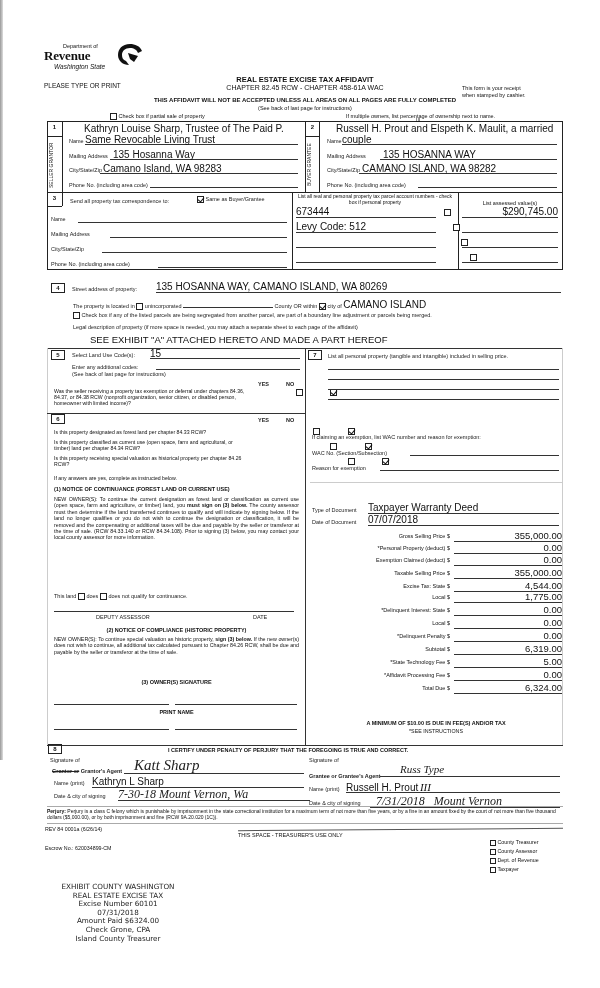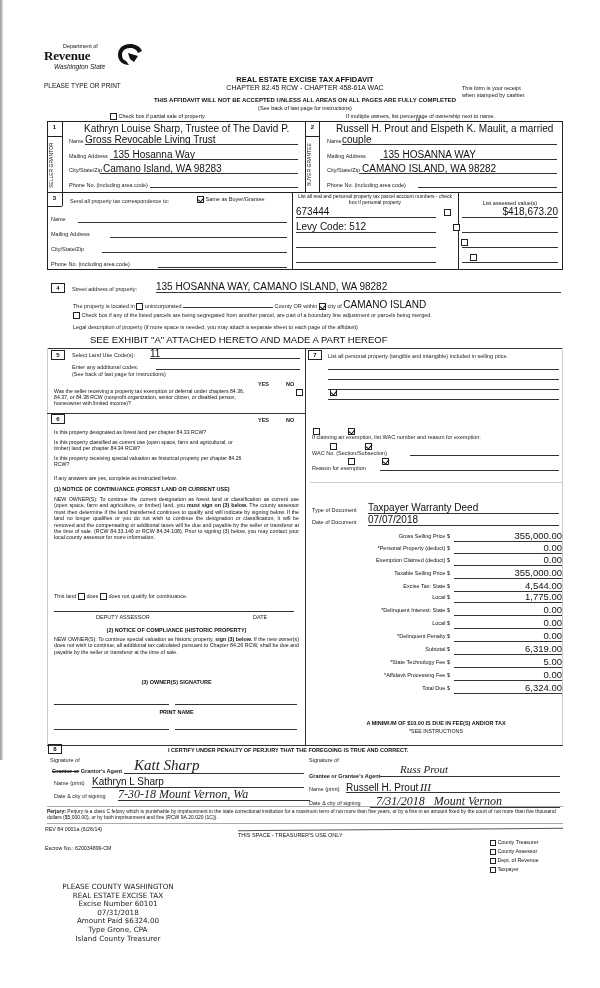--- a/index.html
+++ b/index.html
@@ -62,23 +62,23 @@
 <div class="abs box" style="left:47px;top:121px;width:516px;height:71px;border-bottom:none"></div>
 <div class="abs" style="left:62px;top:121px;width:1px;height:71px;background:#222"></div>
 <div class="abs" style="left:305px;top:121px;width:1px;height:71px;background:#222"></div>
 <div class="abs" style="left:319px;top:121px;width:1px;height:71px;background:#222"></div>
 <div class="abs" style="left:47px;top:136px;width:15px;height:1px;background:#222"></div>
 <div class="abs" style="left:305px;top:136px;width:15px;height:1px;background:#222"></div>
 
 <div class="abs bold center" style="left:47px;top:124px;width:15px;font-size:6px">1</div>
 <div class="vlabel" style="left:49px;top:140px;width:12px;height:50px">SELLER GRANTOR</div>
 
-<div class="abs typed" style="left:84px;top:123px">Kathryn Louise Sharp, Trustee of The David P.</div>
+<div class="abs typed" style="left:84px;top:123px">Kathryn Louise Sharp, Trustee of The Paid P.</div>
 <div class="abs lbl" style="left:69px;top:138px">Name</div>
-<div class="abs typed line" style="left:85px;top:134px;width:213px;height:11px">Gross Revocable Living Trust</div>
+<div class="abs typed line" style="left:85px;top:134px;width:213px;height:11px">Same Revocable Living Trust</div>
 <div class="abs lbl" style="left:69px;top:153px">Mailing Address</div>
 <div class="abs typed line" style="left:110px;top:149px;width:188px;height:11px;padding-left:3px">135 Hosanna Way</div>
 <div class="abs lbl" style="left:69px;top:167px">City/State/Zip</div>
 <div class="abs typed line" style="left:100px;top:163px;width:198px;height:11px;padding-left:3px">Camano Island, WA 98283</div>
 <div class="abs lbl" style="left:69px;top:182px">Phone No. (including area code)</div>
 <div class="abs line" style="left:150px;top:181px;width:148px;height:7px"></div>
 
 <div class="abs bold center" style="left:305px;top:124px;width:15px;font-size:6px">2</div>
 <div class="vlabel" style="left:307px;top:140px;width:12px;height:50px">BUYER GRANTEE</div>
 
@@ -112,38 +112,38 @@
 <div class="abs lbl" style="left:51px;top:246px">City/State/Zip</div>
 <div class="abs line" style="left:102px;top:244px;width:185px;height:9px"></div>
 <div class="abs lbl" style="left:51px;top:261px">Phone No. (including area code)</div>
 <div class="abs line" style="left:158px;top:259px;width:129px;height:9px"></div>
 
 <div class="abs center" style="left:296px;top:193px;width:158px;font-size:5px;line-height:6px">List all real and personal property tax parcel account numbers - check box if personal property</div>
 <div class="abs center" style="left:460px;top:200px;width:100px;font-size:5.5px">List assessed value(s)</div>
 
 <div class="abs typed line" style="left:296px;top:206px;width:140px;height:12px">673444</div>
 <span class="abs cb" style="left:444px;top:209px"></span>
-<div class="abs typed line right" style="left:462px;top:206px;width:96px;height:12px">$418,673.20</div>
+<div class="abs typed line right" style="left:462px;top:206px;width:96px;height:12px">$290,745.00</div>
 
 <div class="abs typed line" style="left:296px;top:221px;width:140px;height:12px">Levy Code:  512</div>
 <span class="abs cb" style="left:444px;top:224px"></span>
 <div class="abs line" style="left:462px;top:221px;width:96px;height:12px"></div>
 
 <div class="abs line" style="left:296px;top:236px;width:140px;height:12px"></div>
 <span class="abs cb" style="left:444px;top:239px"></span>
 <div class="abs line" style="left:462px;top:236px;width:96px;height:12px"></div>
 
 <div class="abs line" style="left:296px;top:251px;width:140px;height:12px"></div>
 <span class="abs cb" style="left:444px;top:254px"></span>
 <div class="abs line" style="left:462px;top:251px;width:96px;height:12px"></div>
 
 
 <div class="abs num" style="left:51px;top:283px">4</div>
 <div class="abs lbl" style="left:72px;top:286px">Street address of property:</div>
-<div class="abs typed line" style="left:156px;top:281px;width:405px;height:12px">135 HOSANNA WAY, CAMANO ISLAND, WA 98282</div>
+<div class="abs typed line" style="left:156px;top:281px;width:405px;height:12px">135 HOSANNA WAY, CAMANO ISLAND, WA 80269</div>
 
 <div class="abs lbl" style="left:73px;top:299px;white-space:nowrap">
   <span>The property is located in</span>
   <span class="cb"></span>
   <span>unincorporated</span>
   <span class="line" style="display:inline-block;width:90px;height:6px"></span>
   <span>County OR within</span>
   <span class="cb on"></span>
   <span>city of</span>
   <span class="typed">CAMANO ISLAND</span>
@@ -156,21 +156,21 @@
 <div class="abs typed" style="left:90px;top:334px;font-size:9.5px">SEE EXHIBIT "A" ATTACHED HERETO AND MADE A PART HEREOF</div>
 
 
 <div class="abs" style="left:47px;top:348px;width:516px;height:1px;background:#333"></div>
 <div class="abs" style="left:305px;top:348px;width:1px;height:398px;background:#333"></div>
 <div class="abs" style="left:47px;top:348px;width:1px;height:398px;background:#ccc"></div>
 <div class="abs" style="left:562px;top:348px;width:1px;height:398px;background:#ccc"></div>
 
 <div class="abs num" style="left:51px;top:350px">5</div>
 <div class="abs lbl" style="left:72px;top:352px">Select Land Use Code(s):</div>
-<div class="abs typed line" style="left:150px;top:348px;width:150px;height:11px">11</div>
+<div class="abs typed line" style="left:150px;top:348px;width:150px;height:11px">15</div>
 <div class="abs lbl" style="left:72px;top:364px">Enter any additional codes:</div>
 <div class="abs line" style="left:156px;top:363px;width:144px;height:7px"></div>
 <div class="abs lbl" style="left:72px;top:371px">(See back of last page for instructions)</div>
 <div class="abs lbl bold" style="left:258px;top:381px">YES</div>
 <div class="abs lbl bold" style="left:286px;top:381px">NO</div>
 <div class="abs" style="left:54px;top:388px;width:195px;font-size:5.2px;line-height:6.2px">Was the seller receiving a property tax exemption or deferral under chapters 84.36, 84.37, or 84.38 RCW (nonprofit organization, senior citizen, or disabled person, homeowner with limited income)?</div>
 <span class="abs cb" style="left:261px;top:389px"></span>
 <span class="abs cb on" style="left:287px;top:389px"></span>
 
 
@@ -299,21 +299,21 @@
 <div class="abs lbl" style="left:50px;top:757px">Signature of</div>
 <div class="abs lbl bold" style="left:52px;top:768px"><span style="text-decoration:line-through">Grantor or</span> Grantor's Agent</div>
 <div class="abs line hand" style="left:124px;top:757px;width:180px;height:17px;font-size:15px;padding-left:10px;color:#222">Katt Sharp</div>
 <div class="abs lbl" style="left:54px;top:780px">Name (print)</div>
 <div class="abs typed line" style="left:92px;top:776px;width:212px;height:12px">Kathryn L Sharp</div>
 <div class="abs lbl" style="left:54px;top:793px">Date &amp; city of signing</div>
 <div class="abs line hand" style="left:118px;top:787px;width:192px;height:14px;font-size:12px;color:#222;white-space:nowrap;overflow:hidden">7-30-18  Mount Vernon, Wa</div>
 
 <div class="abs lbl" style="left:309px;top:757px">Signature of</div>
 <div class="abs lbl bold" style="left:309px;top:773px">Grantee or Grantee's Agent</div>
-<div class="abs line hand" style="left:380px;top:763px;width:180px;height:14px;font-size:11px;padding-left:20px;color:#222">Russ Prout</div>
+<div class="abs line hand" style="left:380px;top:763px;width:180px;height:14px;font-size:11px;padding-left:20px;color:#222">Russ Type</div>
 <div class="abs lbl" style="left:309px;top:786px">Name (print)</div>
 <div class="abs line" style="left:346px;top:781px;width:214px;height:12px">
   <span class="typed">Russell H. Prout</span>
   <span class="hand" style="font-size:11px">III</span>
 </div>
 <div class="abs lbl" style="left:309px;top:800px">Date &amp; city of signing</div>
 <div class="abs line hand" style="left:370px;top:794px;width:190px;height:14px;font-size:12px;padding-left:6px;color:#222;white-space:pre">7/31/2018   Mount Vernon</div>
 
 <div class="abs" style="left:47px;top:806px;width:516px;height:1px;background:#aaa"></div>
 <div class="abs" style="left:47px;top:808px;width:516px;font-size:5px;line-height:6.2px"><b>Perjury:</b><span> Perjury is a class C felony which is punishable by imprisonment in the state correctional institution for a maximum term of not more than five years, or by a fine in an amount fixed by the court of not more than five thousand dollars ($5,000.00), or by both imprisonment and fine (RCW 9A.20.020 (1C)).</span></div>
@@ -326,22 +326,22 @@
 <div class="abs" style="left:45px;top:845px;font-size:5.3px">Escrow No.:  620034899-CM</div>
 
 <div class="abs" style="left:490px;top:838px;font-size:5.3px;line-height:9px">
   <div><span class="cb" style="width:6px;height:6px"></span> <span>County Treasurer</span></div>
   <div><span class="cb" style="width:6px;height:6px"></span> <span>County Assessor</span></div>
   <div><span class="cb" style="width:6px;height:6px"></span> <span>Dept. of Revenue</span></div>
   <div><span class="cb" style="width:6px;height:6px"></span> <span>Taxpayer</span></div>
 </div>
 
 <div class="abs stamp" style="left:48px;top:883px;width:140px">
-  <div>PLEASE COUNTY WASHINGTON</div>
+  <div>EXHIBIT COUNTY WASHINGTON</div>
   <div>REAL ESTATE EXCISE TAX</div>
   <div>Excise Number 60101</div>
   <div>07/31/2018</div>
   <div>Amount Paid $6324.00</div>
-  <div>Type Grone, CPA</div>
+  <div>Check Grone, CPA</div>
   <div>Island County Treasurer</div>
 </div>
 
 
 
 </body></html>

